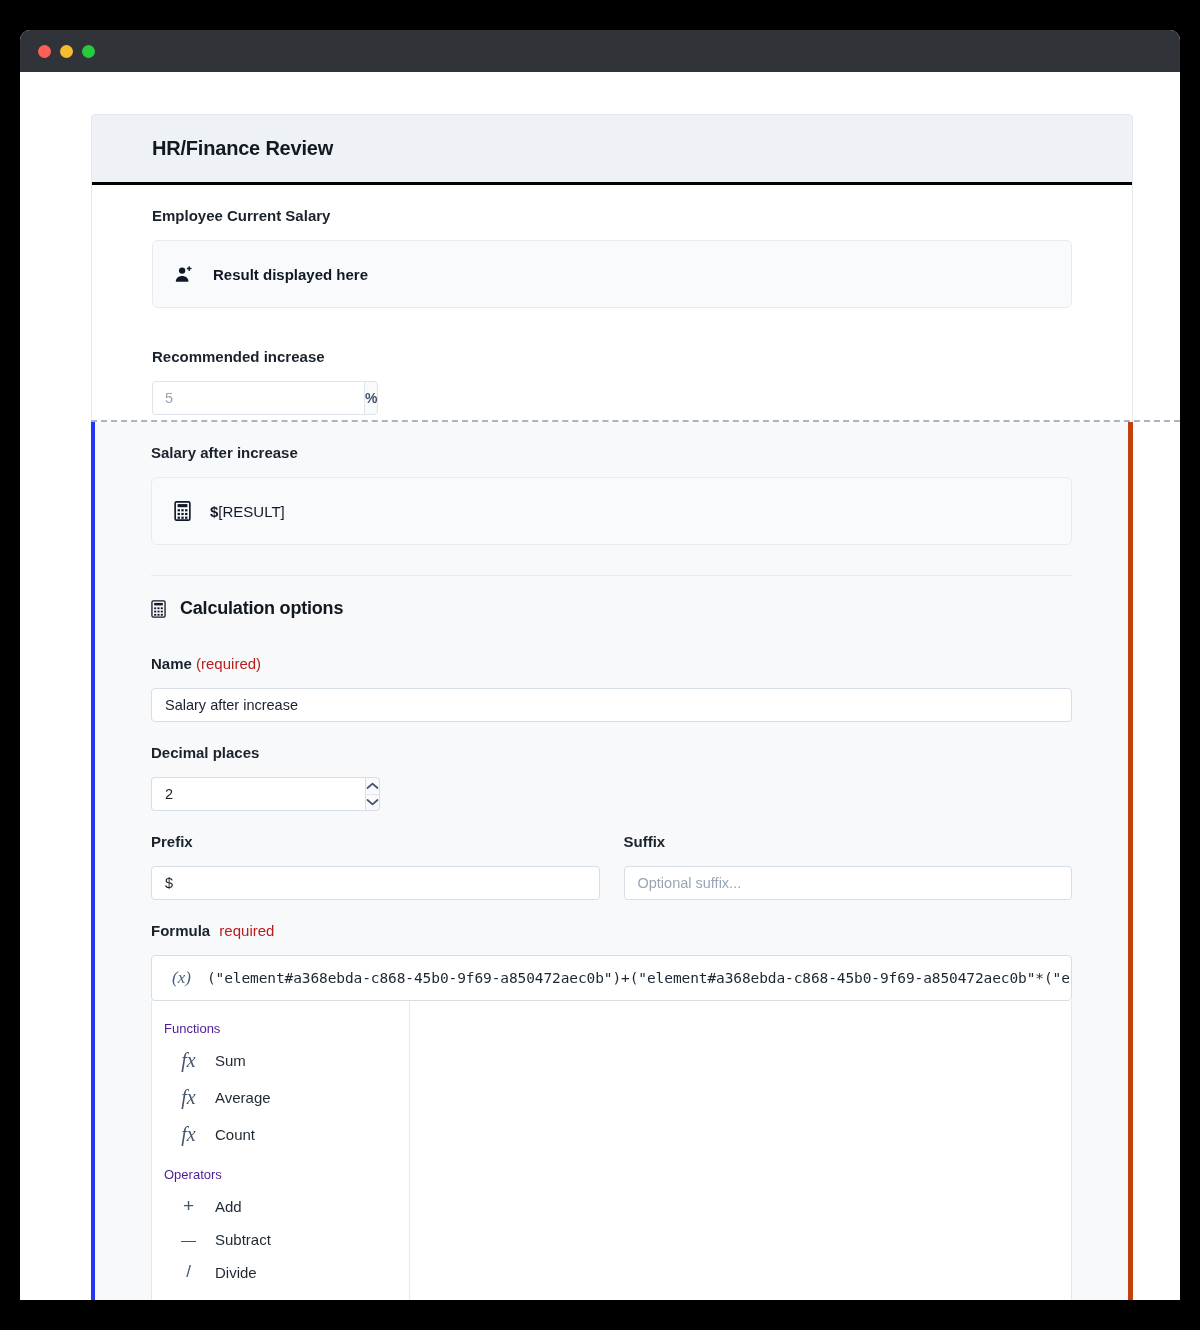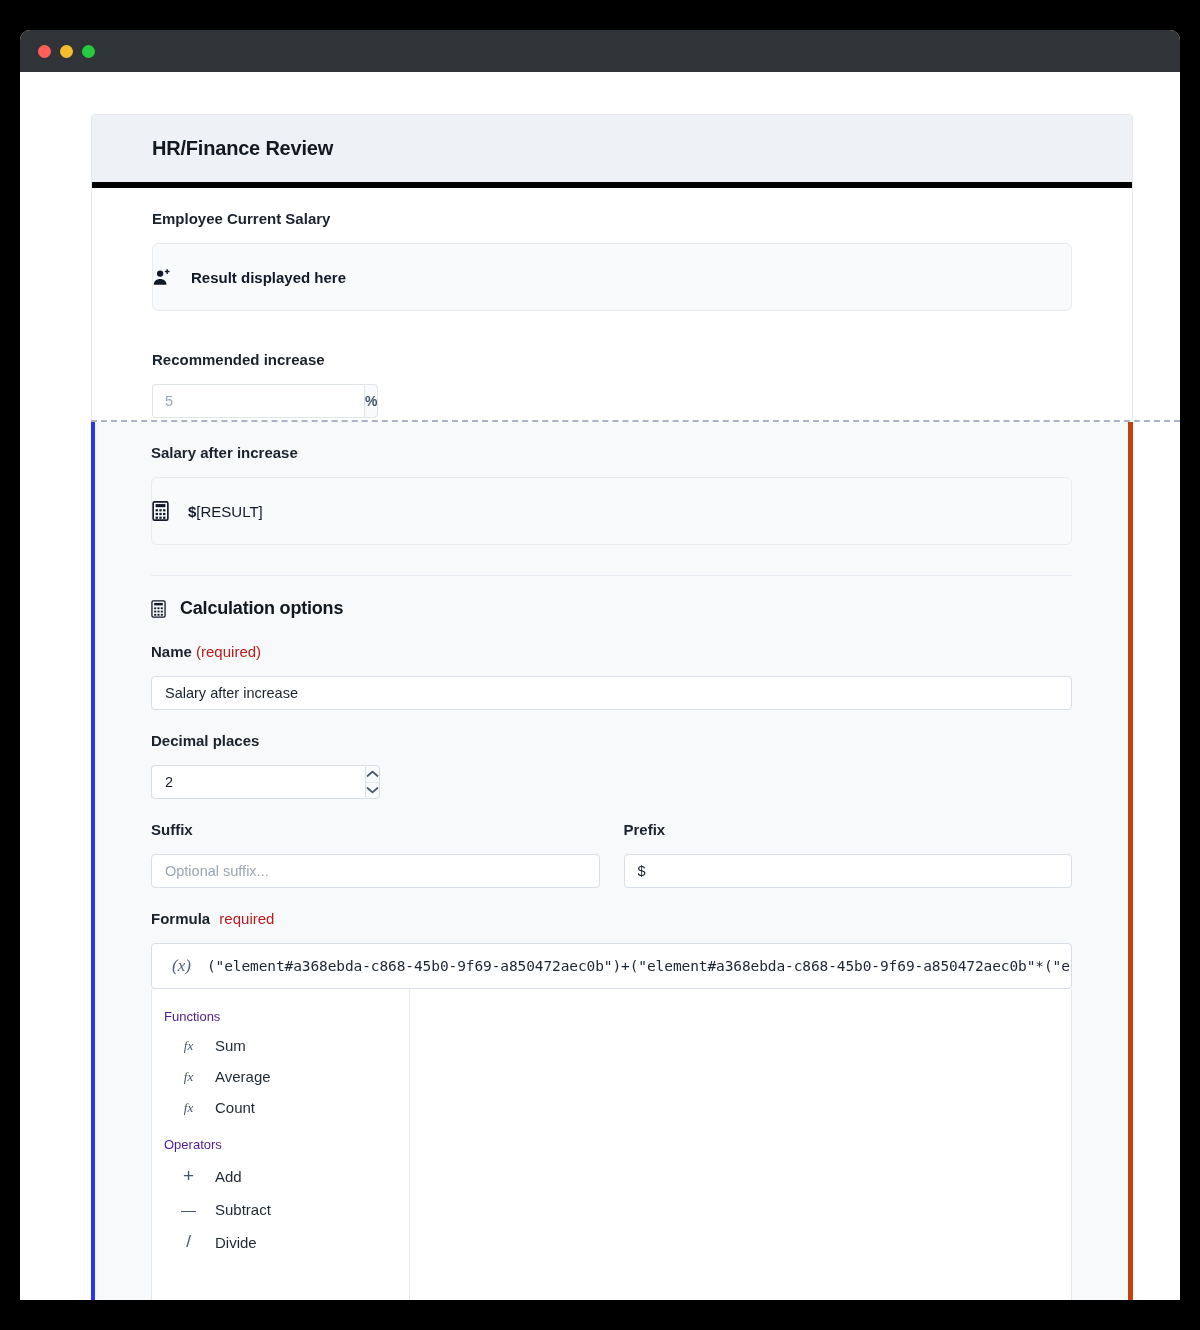--- a/index.html
+++ b/index.html
@@ -47,21 +47,21 @@
     left: 71px; top: 42px;
     width: 1042px;
     background: #ffffff;
     border: 1px solid #e5e9ef;
     border-bottom: none;
     border-radius: 4px 4px 0 0;
   }
 
   #card-header {
     background: #eef2f7;
-    border-bottom: 6px solid #000000;
+    border-bottom: 3px solid #000000;
     padding: 22px 60px;
   }
   #card-title {
     font-size: 20px;
     font-weight: bold;
     color: #11181f;
     letter-spacing: -0.2px;
   }
 
   .section-white { background: #ffffff; padding: 22px 60px 32px 60px; }
@@ -78,20 +78,21 @@
   }
 
   
   .result-box {
     background: #f8fafc;
     border: 1px solid #e7ebf0;
     border-radius: 6px;
     height: 68px;
     display: flex;
     align-items: center;
+    padding-left: 22px;
     gap: 19px;
   }
   .result-box .rb-text {
     font-size: 15px;
     font-weight: bold;
     color: #111827;
   }
   .result-box .rb-text .rb-bold { font-weight: normal; }
 
   
@@ -144,21 +145,21 @@
   .divider-line {
     height: 1px;
     background: #e6eaf0;
     margin: 30px 0 22px 0;
   }
 
   .calc-head {
     display: flex;
     align-items: center;
     gap: 14px;
-    margin-bottom: 24px;
+    margin-bottom: 36px;
   }
   .calc-head-title {
     font-size: 18px;
     font-weight: bold;
     color: #11181f;
     letter-spacing: -0.2px;
   }
 
   .text-input {
     width: 100%;
@@ -261,21 +262,21 @@
   }
   .sg-icon {
     width: 17px;
     text-align: center;
     color: #44566d;
     flex: none;
   }
   .sg-icon.serif {
     font-family: "Liberation Serif", serif;
     font-style: italic;
-    font-size: 13px;
+    font-size: 20px;
   }
   .sg-gap { height: 14px; }
 
   svg { display: block; }
 </style>
 </head>
 <body>
 
 <div id="app-window">
 
@@ -391,26 +392,26 @@
                 <svg width="13" height="8" viewBox="0 0 13 8">
                     <path d="M1.5 2L6.5 6.4 11.5 2" stroke="#44546a" stroke-width="1.7" fill="none" stroke-linecap="round" stroke-linejoin="round"></path>
                   </svg>
               </div>
             </div>
           </div>
         </div>
 
         <div class="two-col" style="margin-top:22px;">
           <div>
+            <div class="field-label">Prefix</div>
+            <input class="text-input" type="text" value="$" style="">
+          </div>
+          <div>
             <div class="field-label">Suffix</div>
             <input class="text-input" type="text" placeholder="Optional suffix..." style="">
-          </div>
-          <div>
-            <div class="field-label">Prefix</div>
-            <input class="text-input" type="text" value="$" style="">
           </div>
         </div>
 
         <div style="margin-top:22px;">
           <div class="field-label">
             <span>Formula</span>
             <span class="req-blue" style="margin-left:5px;">required</span>
           </div>
           <div class="formula-box">
             <span class="fx-paren">(x)</span>

